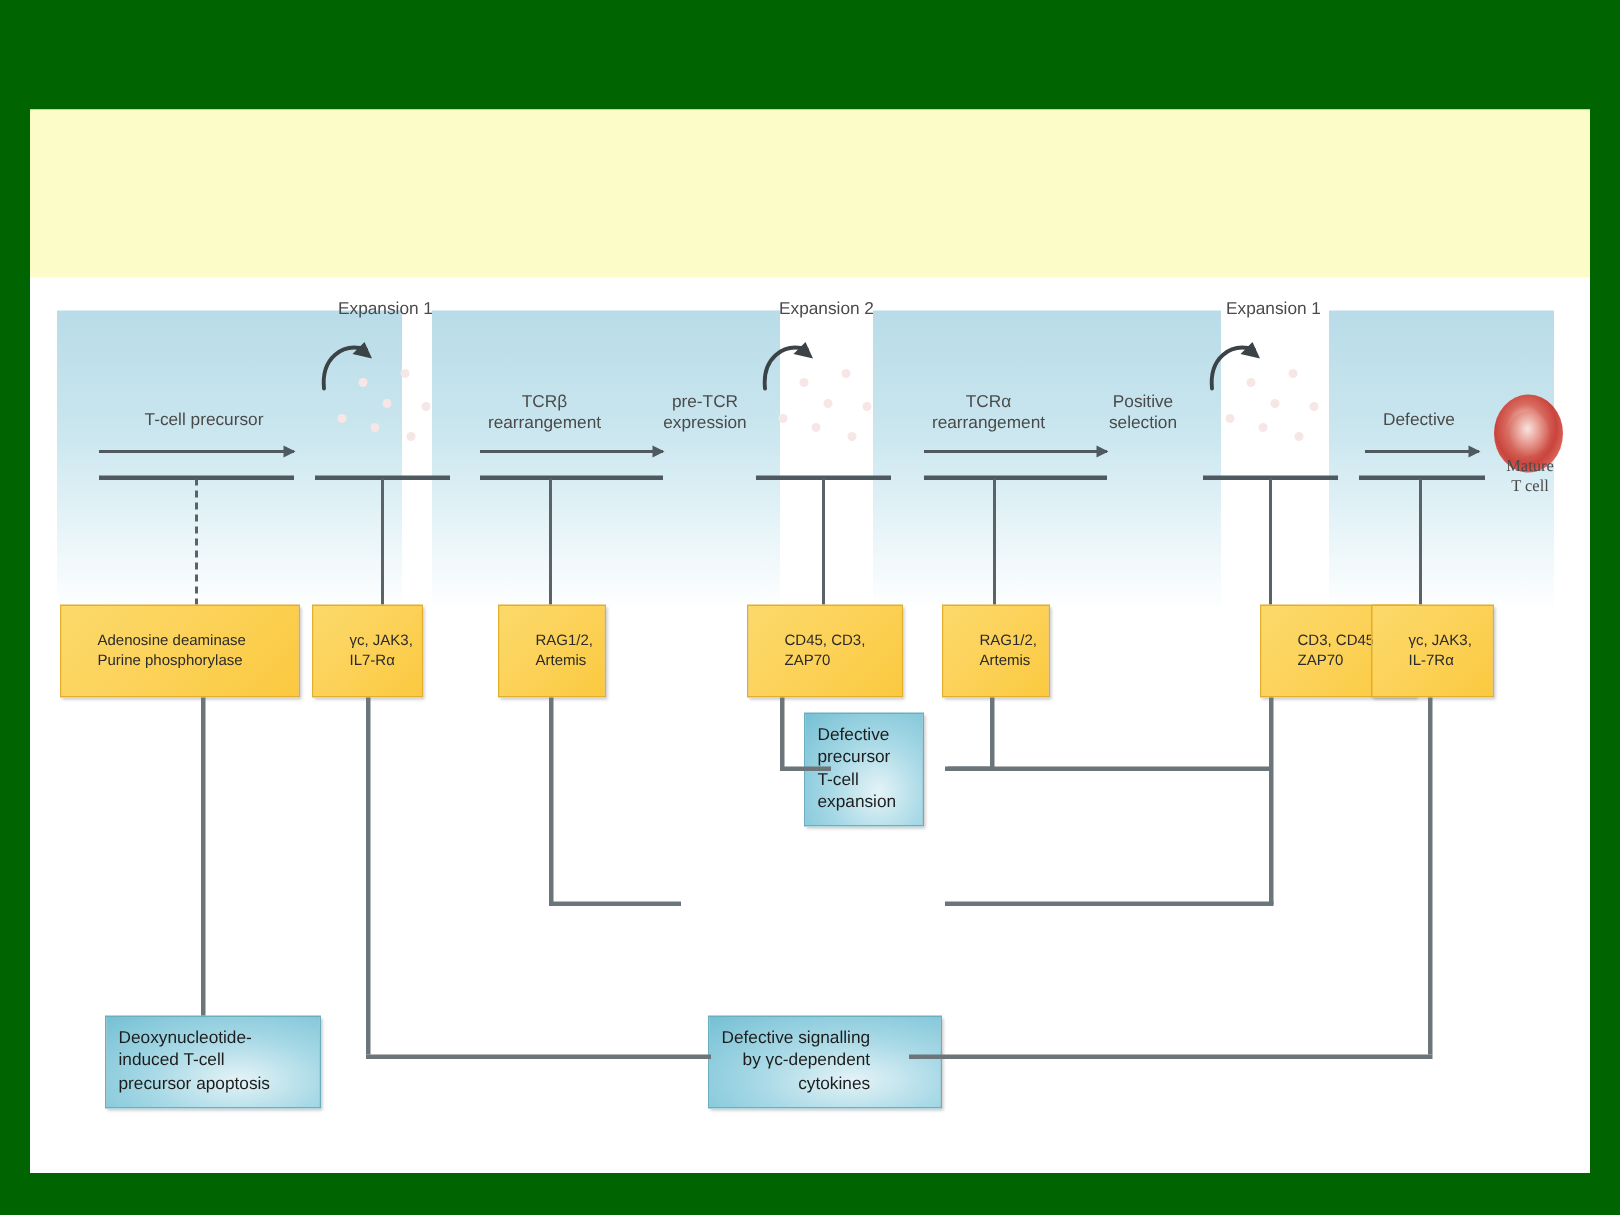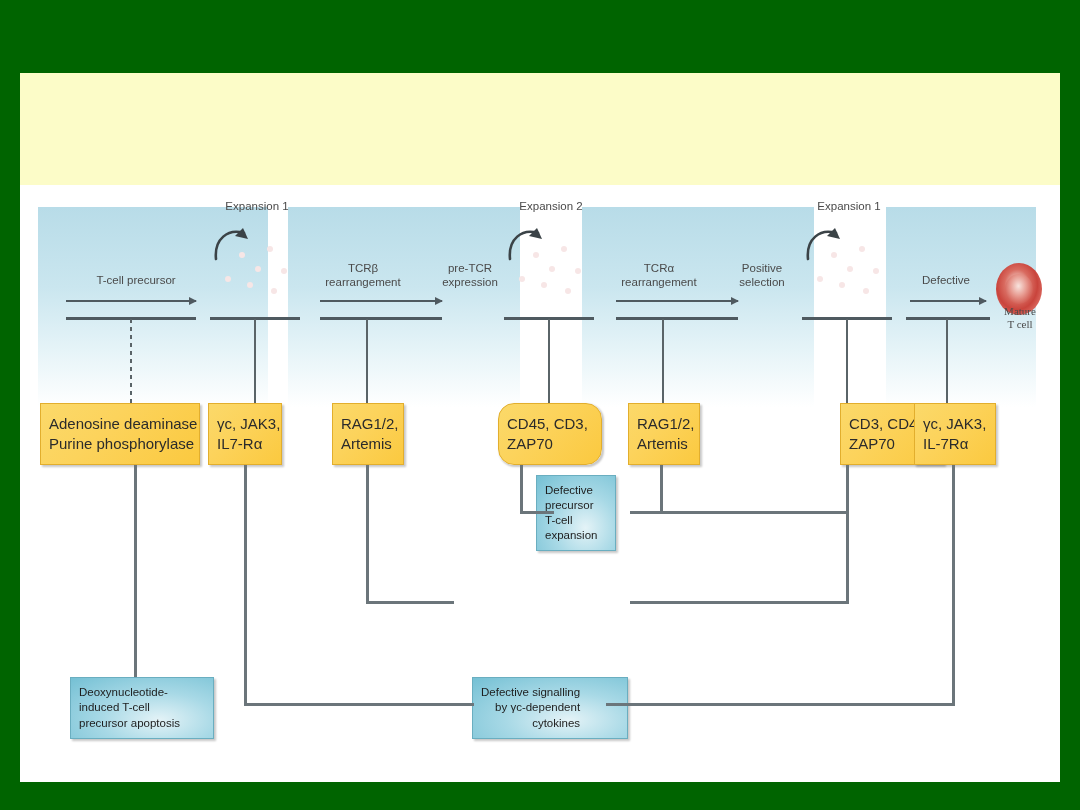--- a/index.html
+++ b/index.html
@@ -72,23 +72,23 @@
   .maturelabel{
     position:absolute;text-align:center;color:#4a4a4a;font-size:11px;
     line-height:1.22;white-space:pre-line;
   }
   
   .genebox{
     position:absolute;
     background:linear-gradient(135deg,#fbd96a 0%,#fcd35c 40%,#fbc93f 100%);
     border:1px solid #e2ae2d;
     box-shadow:1.5px 1.5px 2px rgba(0,0,0,0.22);
-    color:#2b2b2b;font-size:15px;line-height:1.32;
+    color:#2b2b2b;font-size:10px;line-height:1.32;
     display:flex;align-items:center;
-    padding-left:8px;box-sizing:border-box;
+    padding-left:24px;box-sizing:border-box;
     white-space:pre-line;
   }
   
   .defectbox{
     position:absolute;
     background:radial-gradient(ellipse at 62% 70%,#e4f3f7 0%,#a8d9e6 46%,#74c0d4 100%);
     border:1px solid #6aaec0;
     box-shadow:1.5px 1.5px 2px rgba(0,0,0,0.22);
     color:#1d1d1d;font-size:11.5px;line-height:1.32;
     display:flex;align-items:center;
@@ -256,21 +256,21 @@
     </div>
     <div class="maturelabel" style="left:962px;top:120px;width:76px;font-family:Liberation Serif, serif;">Mature
 T cell</div>
 
     <div class="genebox" style="left:20px;top:218px;width:160px;height:62px;">Adenosine deaminase
 Purine phosphorylase</div>
     <div class="genebox" style="left:188px;top:218px;width:74px;height:62px;">γc, JAK3,
 IL7-Rα</div>
     <div class="genebox" style="left:312px;top:218px;width:72px;height:62px;">RAG1/2,
 Artemis</div>
-    <div class="genebox" style="left:478px;top:218px;width:104px;height:62px;border-radius:16px;">CD45, CD3,
+    <div class="genebox" style="left:478px;top:218px;width:104px;height:62px;">CD45, CD3,
 ZAP70</div>
     <div class="genebox" style="left:608px;top:218px;width:72px;height:62px;">RAG1/2,
 Artemis</div>
     <div class="genebox" style="left:776px;top:218px;width:104px;height:62px;margin-left:44px;">CD3, CD45,
 ZAP70</div>
     <div class="genebox" style="left:894px;top:218px;width:82px;height:62px;">γc, JAK3,
 IL-7Rα</div>
 
     <div class="defectbox" style="left:516px;top:290px;width:80px;height:76px;">Defective
 precursor

